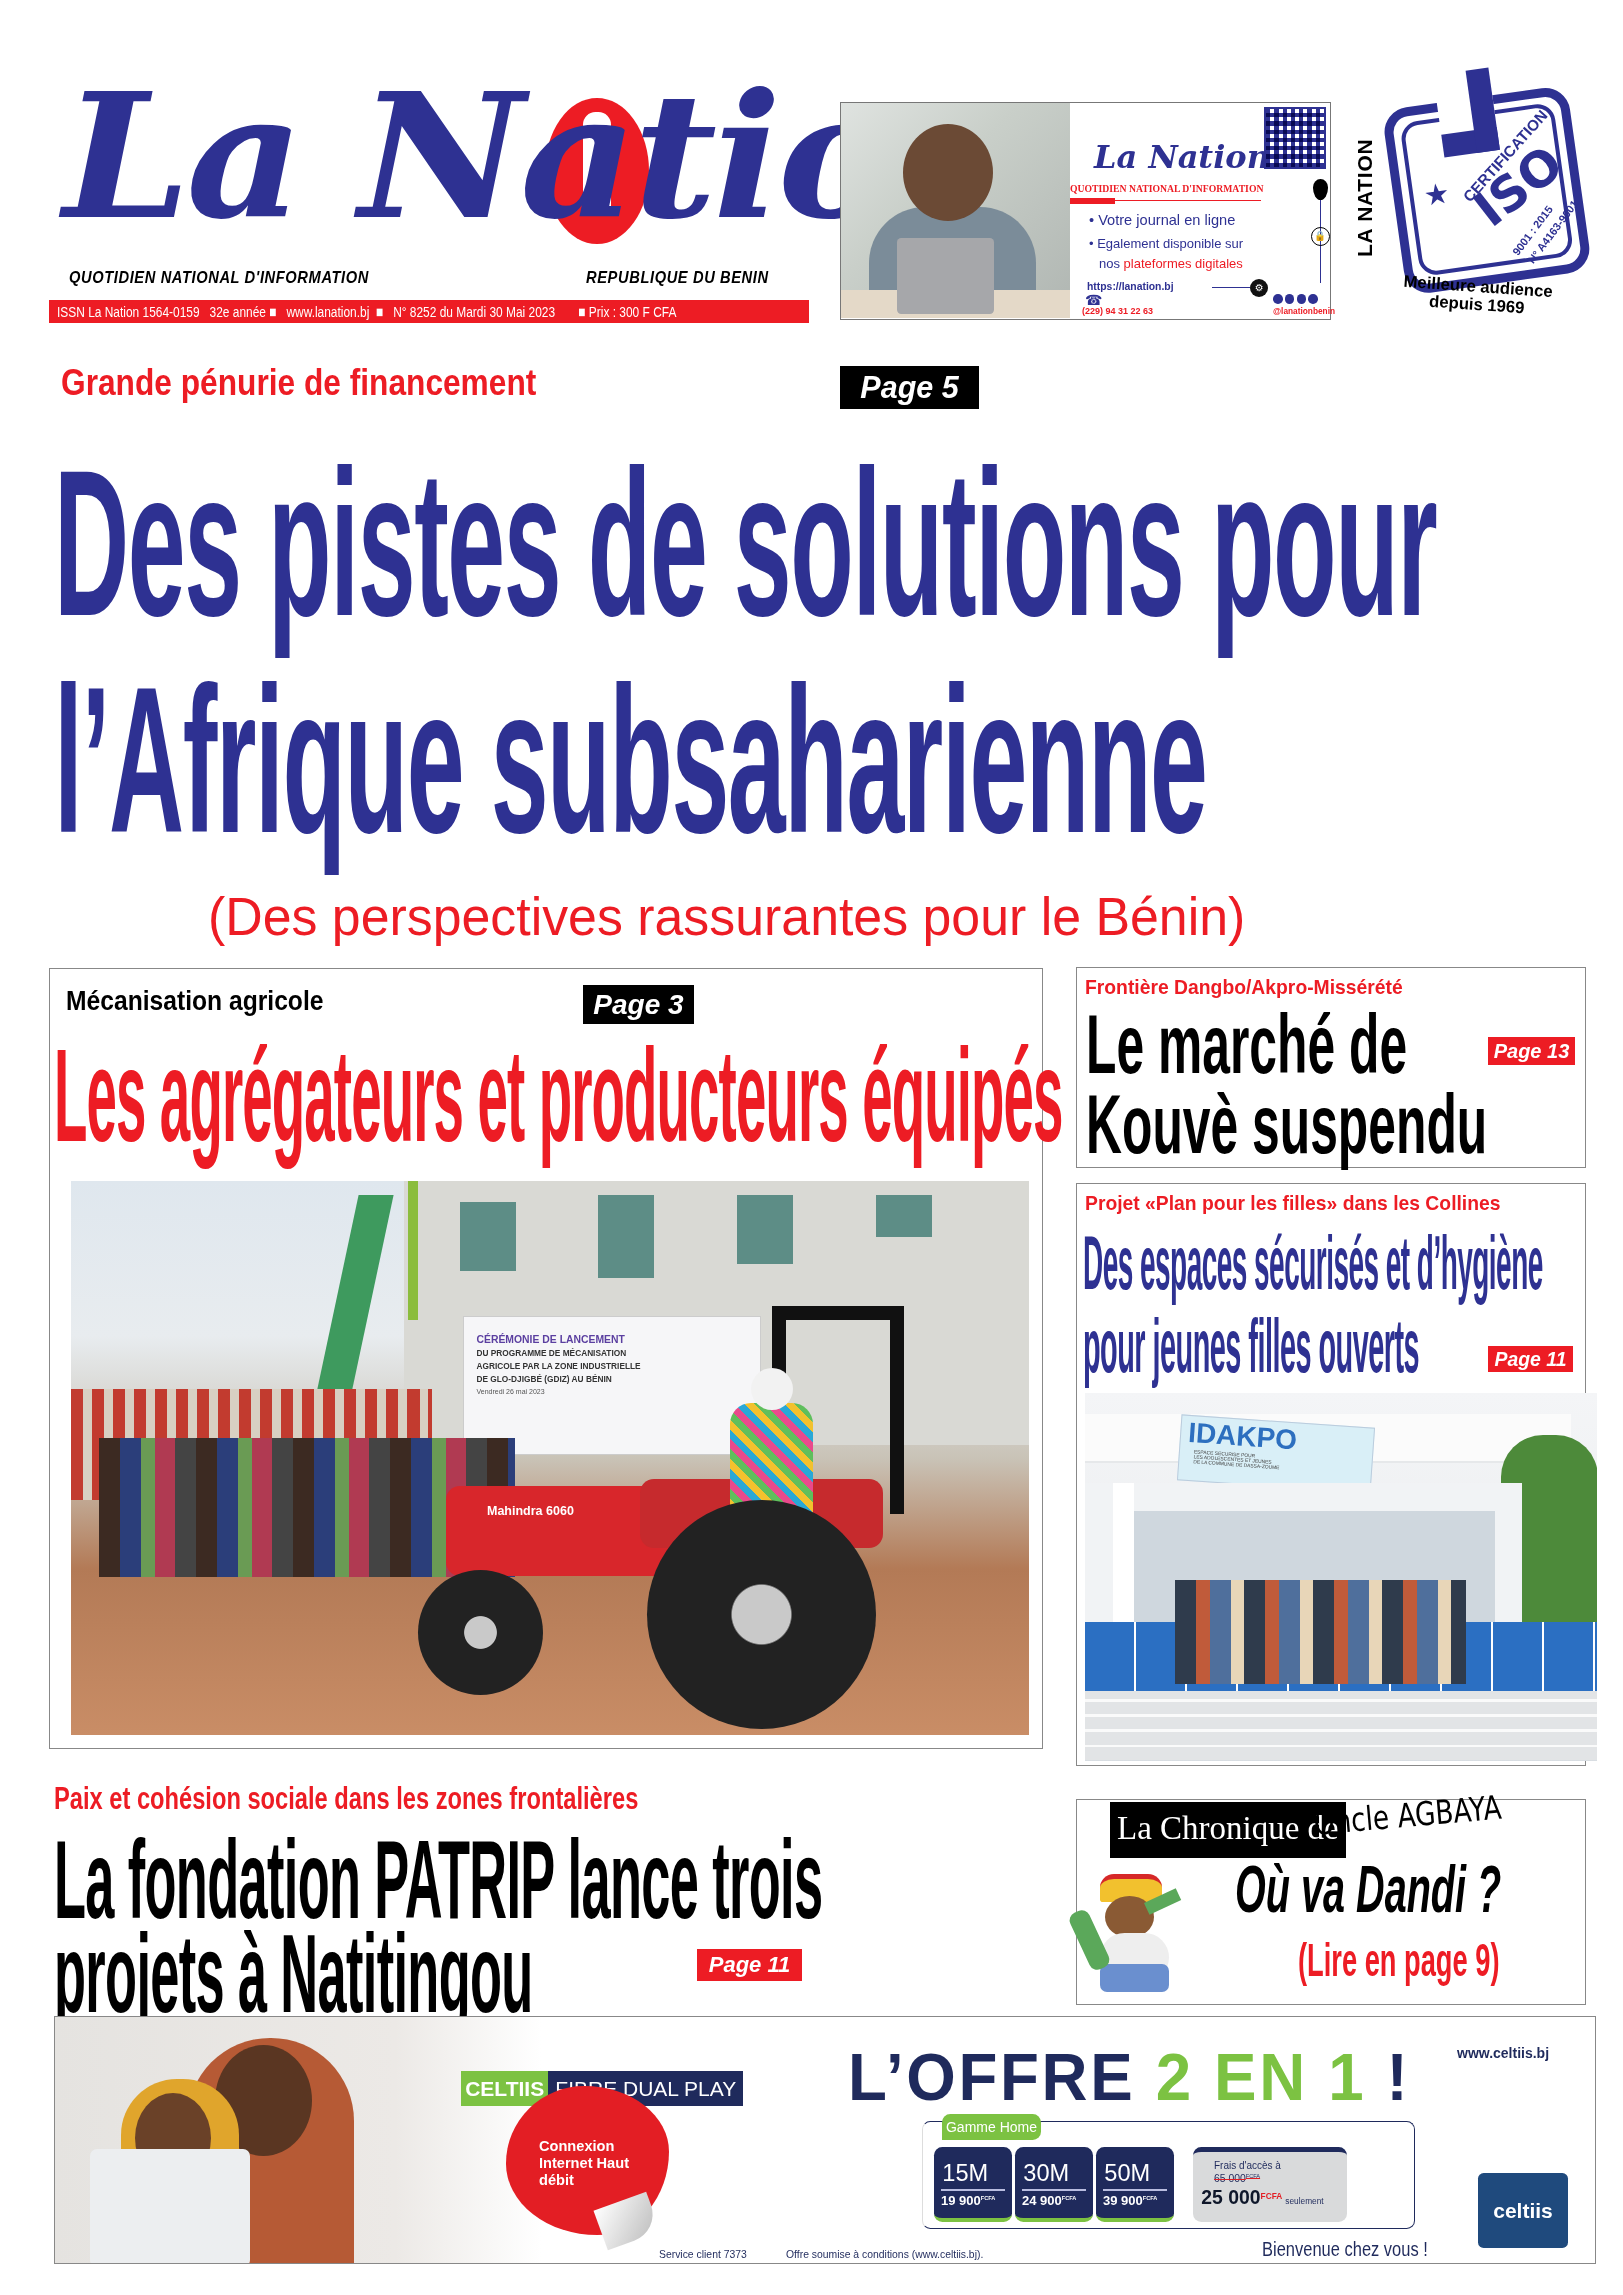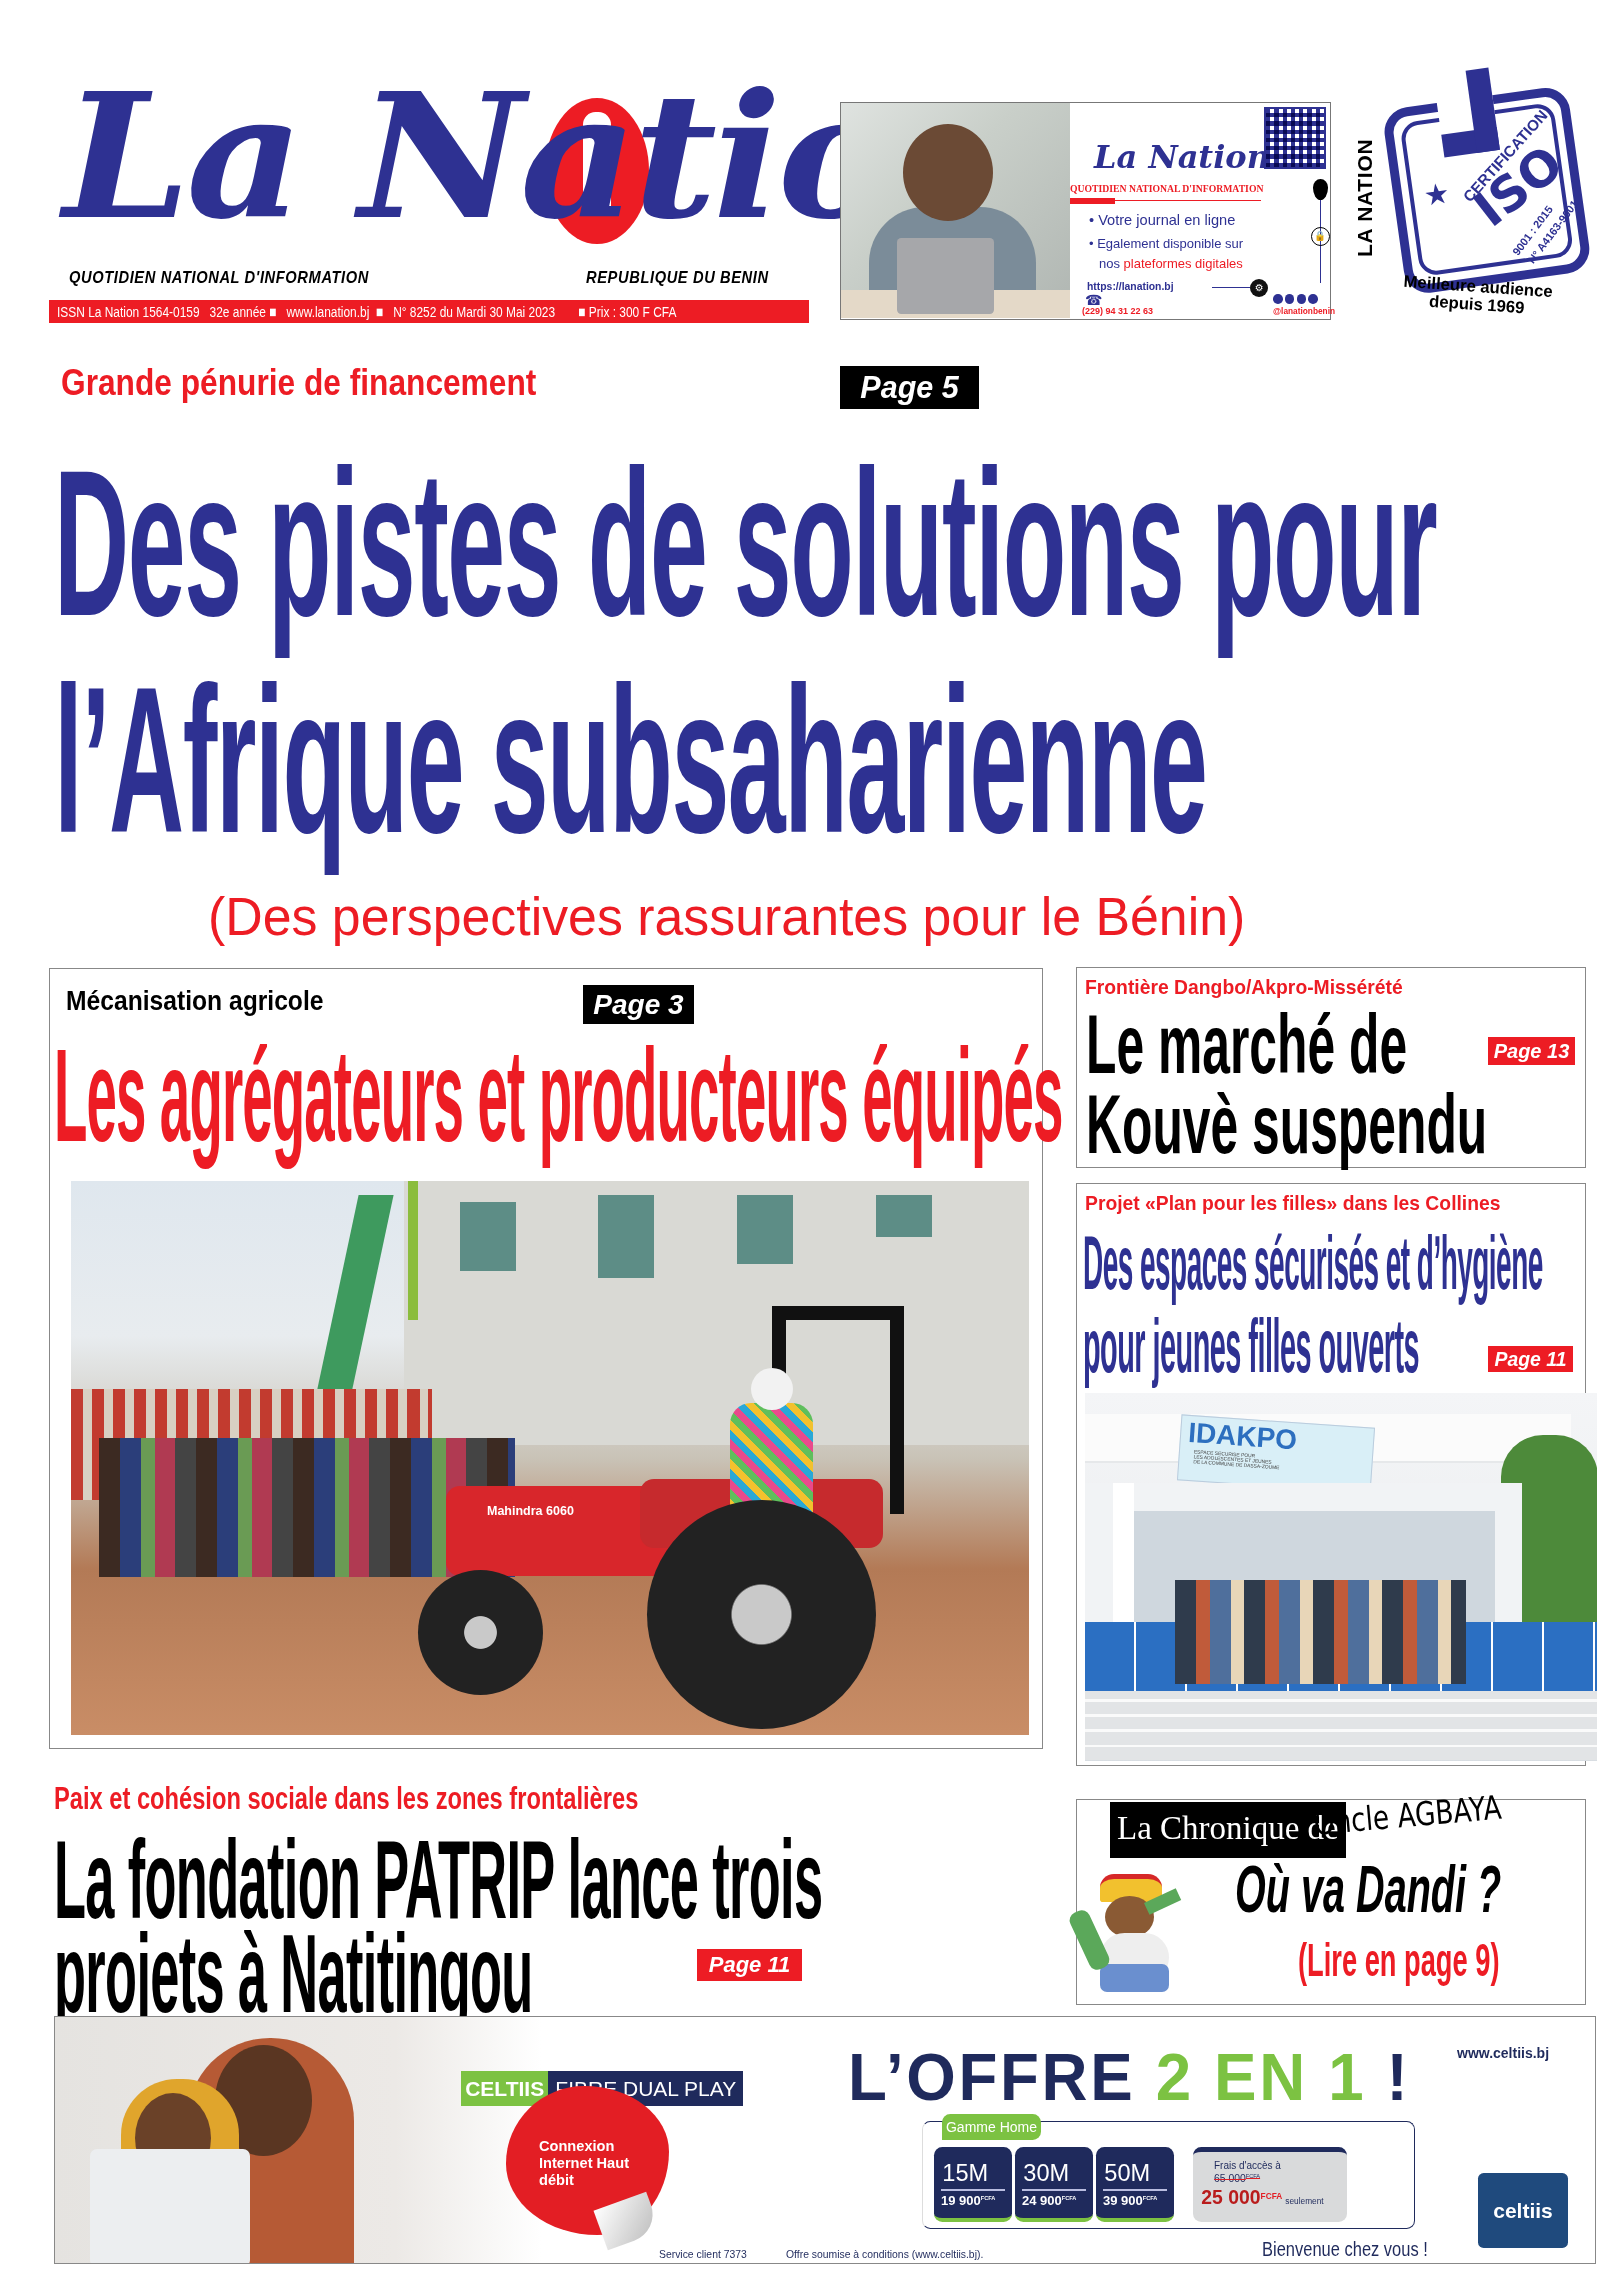--- a/index.html
+++ b/index.html
@@ -167,20 +167,27 @@
 <div class="abs" style="left:54px; top:1030px; font-size:132px; font-weight:700; color:#ed1c24; line-height:1; transform:scaleX(0.414); transform-origin:left top; white-space:nowrap; letter-spacing:-2.1px;">Les agrégateurs et producteurs équipés</div>
 
 <div class="abs photo-tractor">
   <div class="bldg" style="left:333px; top:0; width:625px; height:264px;"></div>
   <div class="win" style="left:389px; top:21px; width:56px; height:69px;"></div>
   <div class="win" style="left:527px; top:14px; width:56px; height:83px;"></div>
   <div class="win" style="left:666px; top:14px; width:56px; height:69px;"></div>
   <div class="win" style="left:805px; top:14px; width:56px; height:42px;"></div>
   <div class="abs" style="left:337px; top:0; width:9.7px; height:139px; background:#8bbd3d;"></div>
   <div class="abs" style="left:264px; top:14px; width:35px; height:222px; background:#3e9a5e; transform:skewX(-12deg);"></div>
+  <div class="banner" style="left:392px; top:135px; width:298px; height:139px;">
+    <div style="color:#5b3fa0; font-weight:700; font-size:10.4px; padding:17.3px 0 0 12.5px;">CÉRÉMONIE DE LANCEMENT</div>
+    <div style="color:#333; font-weight:700; font-size:8.3px; padding:2.8px 0 0 12.5px;">DU PROGRAMME DE MÉCANISATION</div>
+    <div style="color:#333; font-weight:700; font-size:8.3px; padding:2.8px 0 0 12.5px;">AGRICOLE PAR LA ZONE INDUSTRIELLE</div>
+    <div style="color:#333; font-weight:700; font-size:8.3px; padding:2.8px 0 0 12.5px;">DE GLO-DJIGBÉ (GDIZ) AU BÉNIN</div>
+    <div style="color:#555; font-size:7px; padding:4.2px 0 0 12.5px;">Vendredi 26 mai 2023</div>
+  </div>
   <div class="abs" style="left:0; top:208px; width:361px; height:111px; background:repeating-linear-gradient(90deg,#c23b2f 0 12.5px,#d8d0c2 12.5px 21px);"></div>
 
   <div class="abs" style="left:28px; top:257px; width:416px; height:139px; background:repeating-linear-gradient(90deg,#3c2a22 0 21px,#2b3e7a 21px 42px,#6a9b54 42px 56px,#b03a52 56px 76px,#444 76px 97px);"></div>
 
   <div class="tractor-body" style="left:375px; top:305px; width:333px; height:90px;"></div>
   <div class="tractor-body" style="left:569px; top:298px; width:243px; height:69px; background:#c62a2d;"></div>
   <div class="abs" style="left:416px; top:323px; color:#fff; font-size:12.5px; font-weight:700;">Mahindra 6060</div>
   <div class="abs" style="left:701px; top:125px; width:14px; height:208px; background:#111;"></div>
   <div class="abs" style="left:819px; top:125px; width:14px; height:208px; background:#111;"></div>
   <div class="abs" style="left:701px; top:125px; width:132px; height:14px; background:#111;"></div>
@@ -278,21 +285,21 @@
   <div class="plan navy" style="left:1041px; top:130px;">
     <div class="speed">50M</div>
     <div class="rule"></div>
     <div class="price"><span>39 900</span><sup>FCFA</sup></div>
   </div>
 
   <div class="abs" style="left:1138px; top:130px; width:154px; height:75px; background:#d9dadb; border-radius:8.3px; border-top:5.6px solid #1f2a5c;">
     <div style="font-size:10px; color:#1f2a5c; padding:8.3px 0 0 21px;">Frais d'accès à</div>
     <div style="font-size:10.4px; color:#1f2a5c; padding:1.4px 0 0 21px; text-decoration:line-through; text-decoration-color:#e31e24;"><span>65 000</span><sup style="font-size:5.6px">FCFA</sup></div>
     <div style="padding:1.4px 0 0 8.3px; white-space:nowrap;">
-      <span style="font-size:19.4px; font-weight:700; color:#b91c1c;">25 000</span><sup style="font-size:8.3px; font-weight:700; color:#e31e24;">FCFA</sup>
+      <span style="font-size:19.4px; font-weight:700; color:#0f172a;">25 000</span><sup style="font-size:8.3px; font-weight:700; color:#e31e24;">FCFA</sup>
       <span style="font-size:8.3px; color:#1f2a5c;">seulement</span>
     </div>
   </div>
 
   <div class="abs" style="left:1207px; top:221px; font-size:19.4px; color:#1f2a5c; white-space:nowrap; transform:scaleX(0.85); transform-origin:left top;">Bienvenue chez vous !</div>
   <div class="abs" style="left:1423px; top:156px; width:90px; height:75px; background:#1f4a7d; border-radius:5.6px; color:#fff; font-size:21px; font-weight:700; text-align:center; line-height:75px;">celtiis</div>
   <div class="abs" style="left:604px; top:232px; font-size:10.4px; color:#1f2a5c;">Service client 7373</div>
   <div class="abs" style="left:731px; top:232px; font-size:10.4px; color:#1f2a5c;">Offre soumise à conditions (www.celtiis.bj).</div>
 </div>
 

